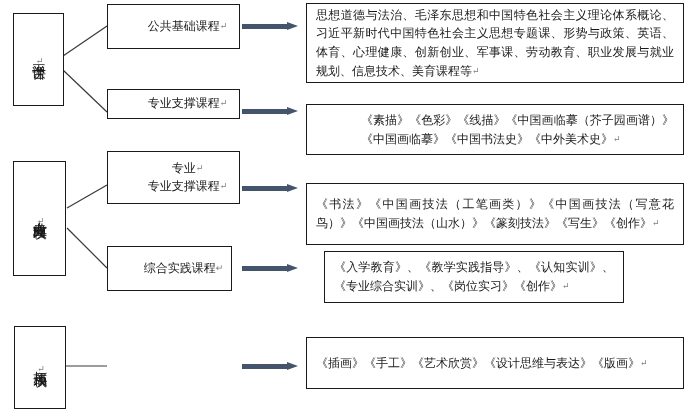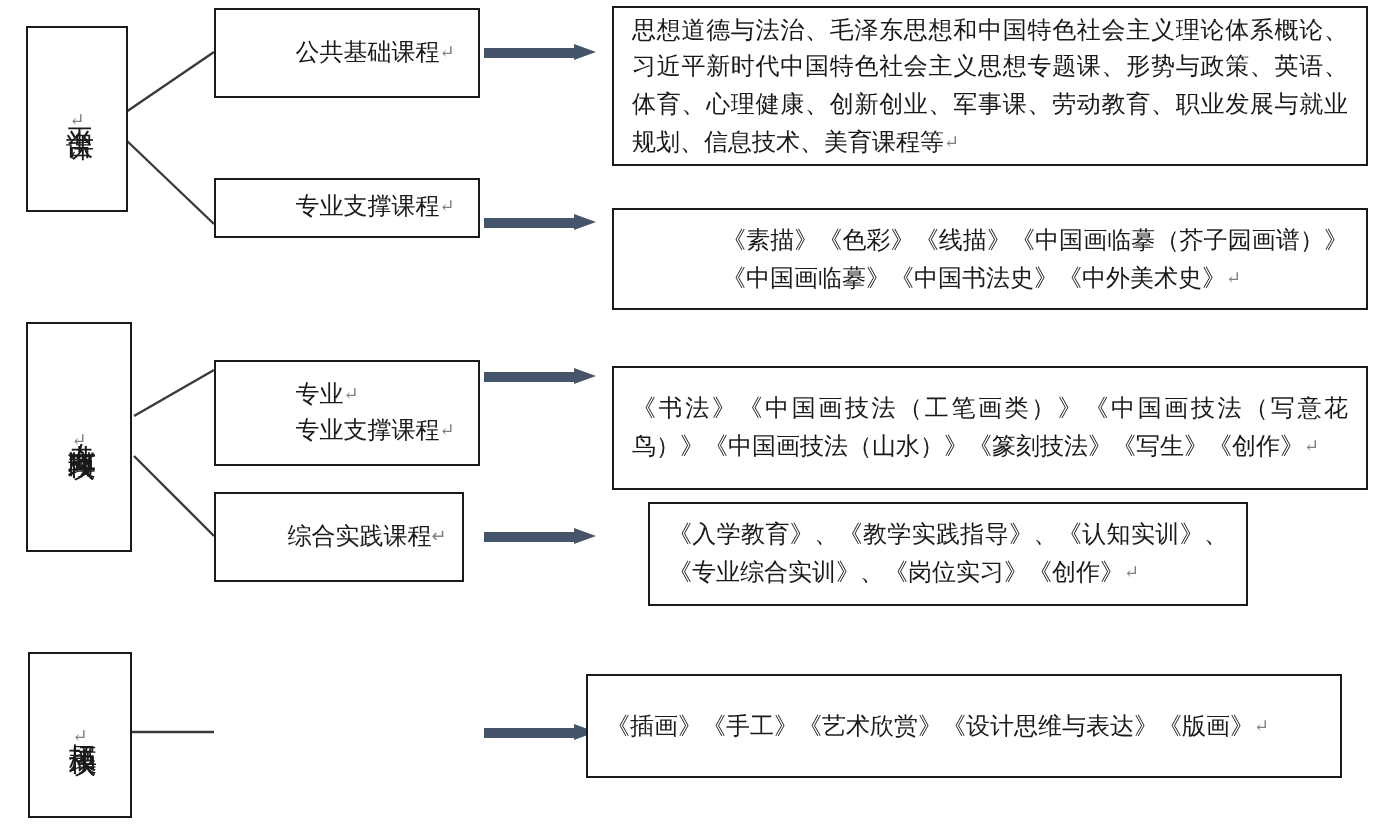--- a/index.html
+++ b/index.html
@@ -42,20 +42,21 @@
   .vbox .vtext .pilcrow {
     font-size: 9px;
     color: #808080;
   }
 
   
   .mbox {
     display: flex;
     align-items: center;
     justify-content: center;
+    text-align: center;
     font-size: 12px;
     line-height: 1.45;
     padding-left: 28px;
   }
   .mbox .mtext { padding: 0 4px; }
 
   
   .rbox {
     display: flex;
     align-items: center;
@@ -144,21 +145,21 @@
       <span>公共基础课程</span><span class="pilcrow">↵</span>
     </div>
   </div>
 
   <div class="box mbox" style="left:107px; top:89px; width:133px; height:30px;">
     <div class="mtext">
       <span>专业支撑课程</span><span class="pilcrow">↵</span>
     </div>
   </div>
 
-  <div class="box mbox" style="left:107px; top:180px; width:133px; height:53px;">
+  <div class="box mbox" style="left:107px; top:151px; width:133px; height:53px;">
     <div class="mtext">
       <span>专业</span><span class="pilcrow">↵</span><br>
       <span>专业支撑课程</span><span class="pilcrow">↵</span>
     </div>
   </div>
 
   <div class="box mbox" style="left:107px; top:246px; width:125px; height:45px;font-family:Liberation Serif, serif;">
     <div class="mtext">
       <span>综合实践课程</span><span class="pilcrow">↵</span>
     </div>
@@ -207,19 +208,19 @@
       <span>《书法》《中国画技法（工笔画类）》《中国画技法（写意花鸟）》《中国画技法（山水）》《篆刻技法》《写生》《创作》</span><span class="pilcrow">↵</span>
     </div>
   </div>
 
   <div class="box rbox" style="left:324px; top:251px; width:300px; height:52px;">
     <div class="rtext">
       <span>《入学教育》、《教学实践指导》、《认知实训》、《专业综合实训》、《岗位实习》《创作》</span><span class="pilcrow">↵</span>
     </div>
   </div>
 
-  <div class="box rbox" style="left:293px; top:337px; width:378px; height:52px;">
+  <div class="box rbox" style="left:306px; top:337px; width:378px; height:52px;">
     <div class="rtext">
       <span>《插画》《手工》《艺术欣赏》《设计思维与表达》《版画》</span><span class="pilcrow">↵</span>
     </div>
   </div>
 
 </div>
 
 </body></html>

